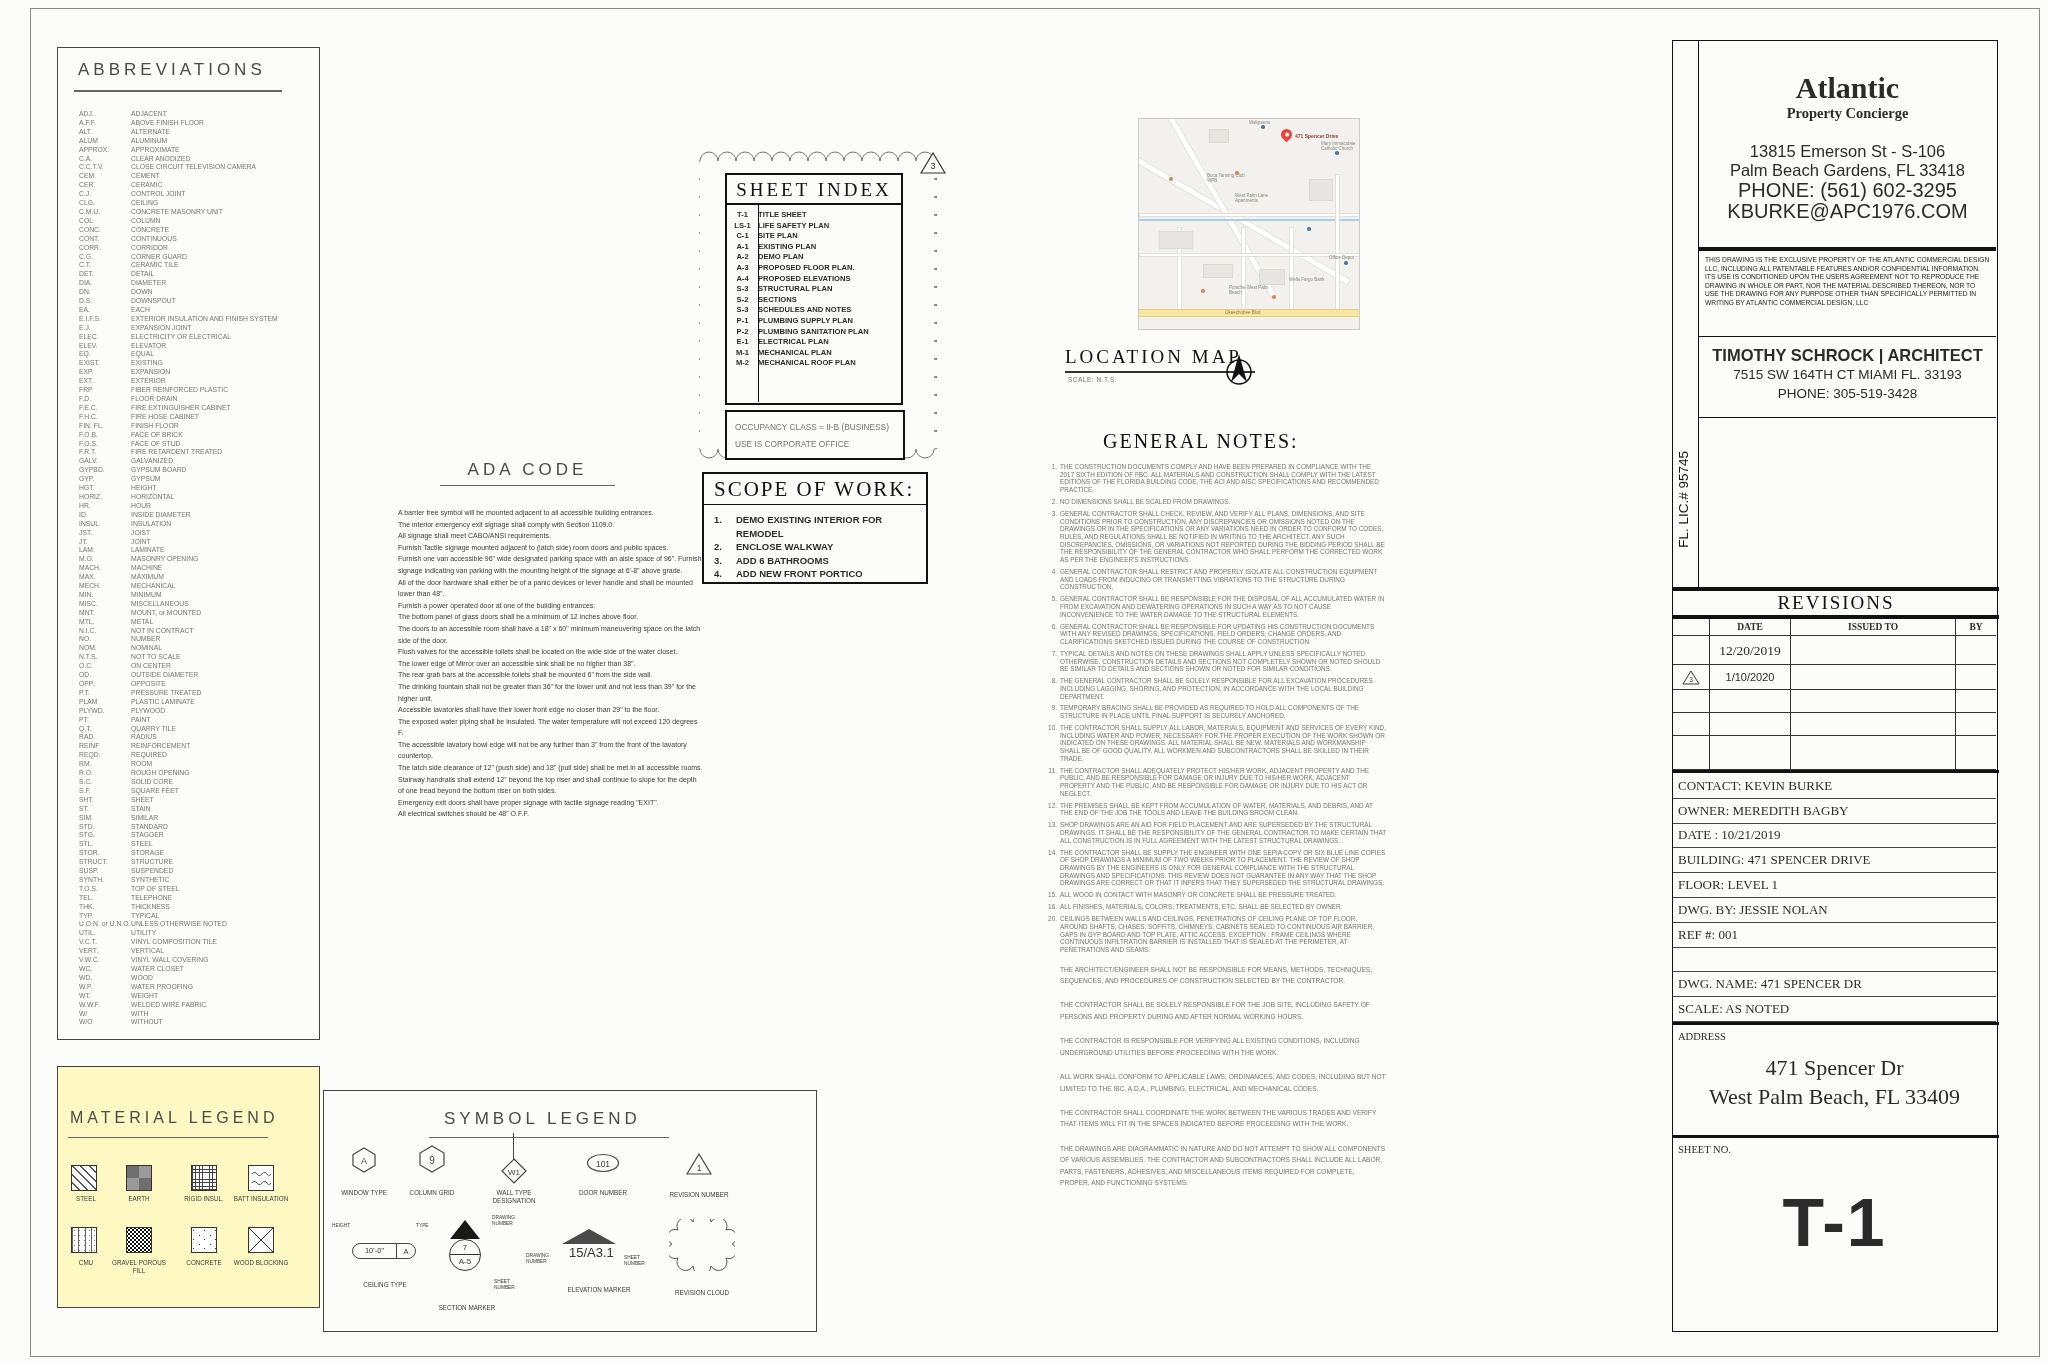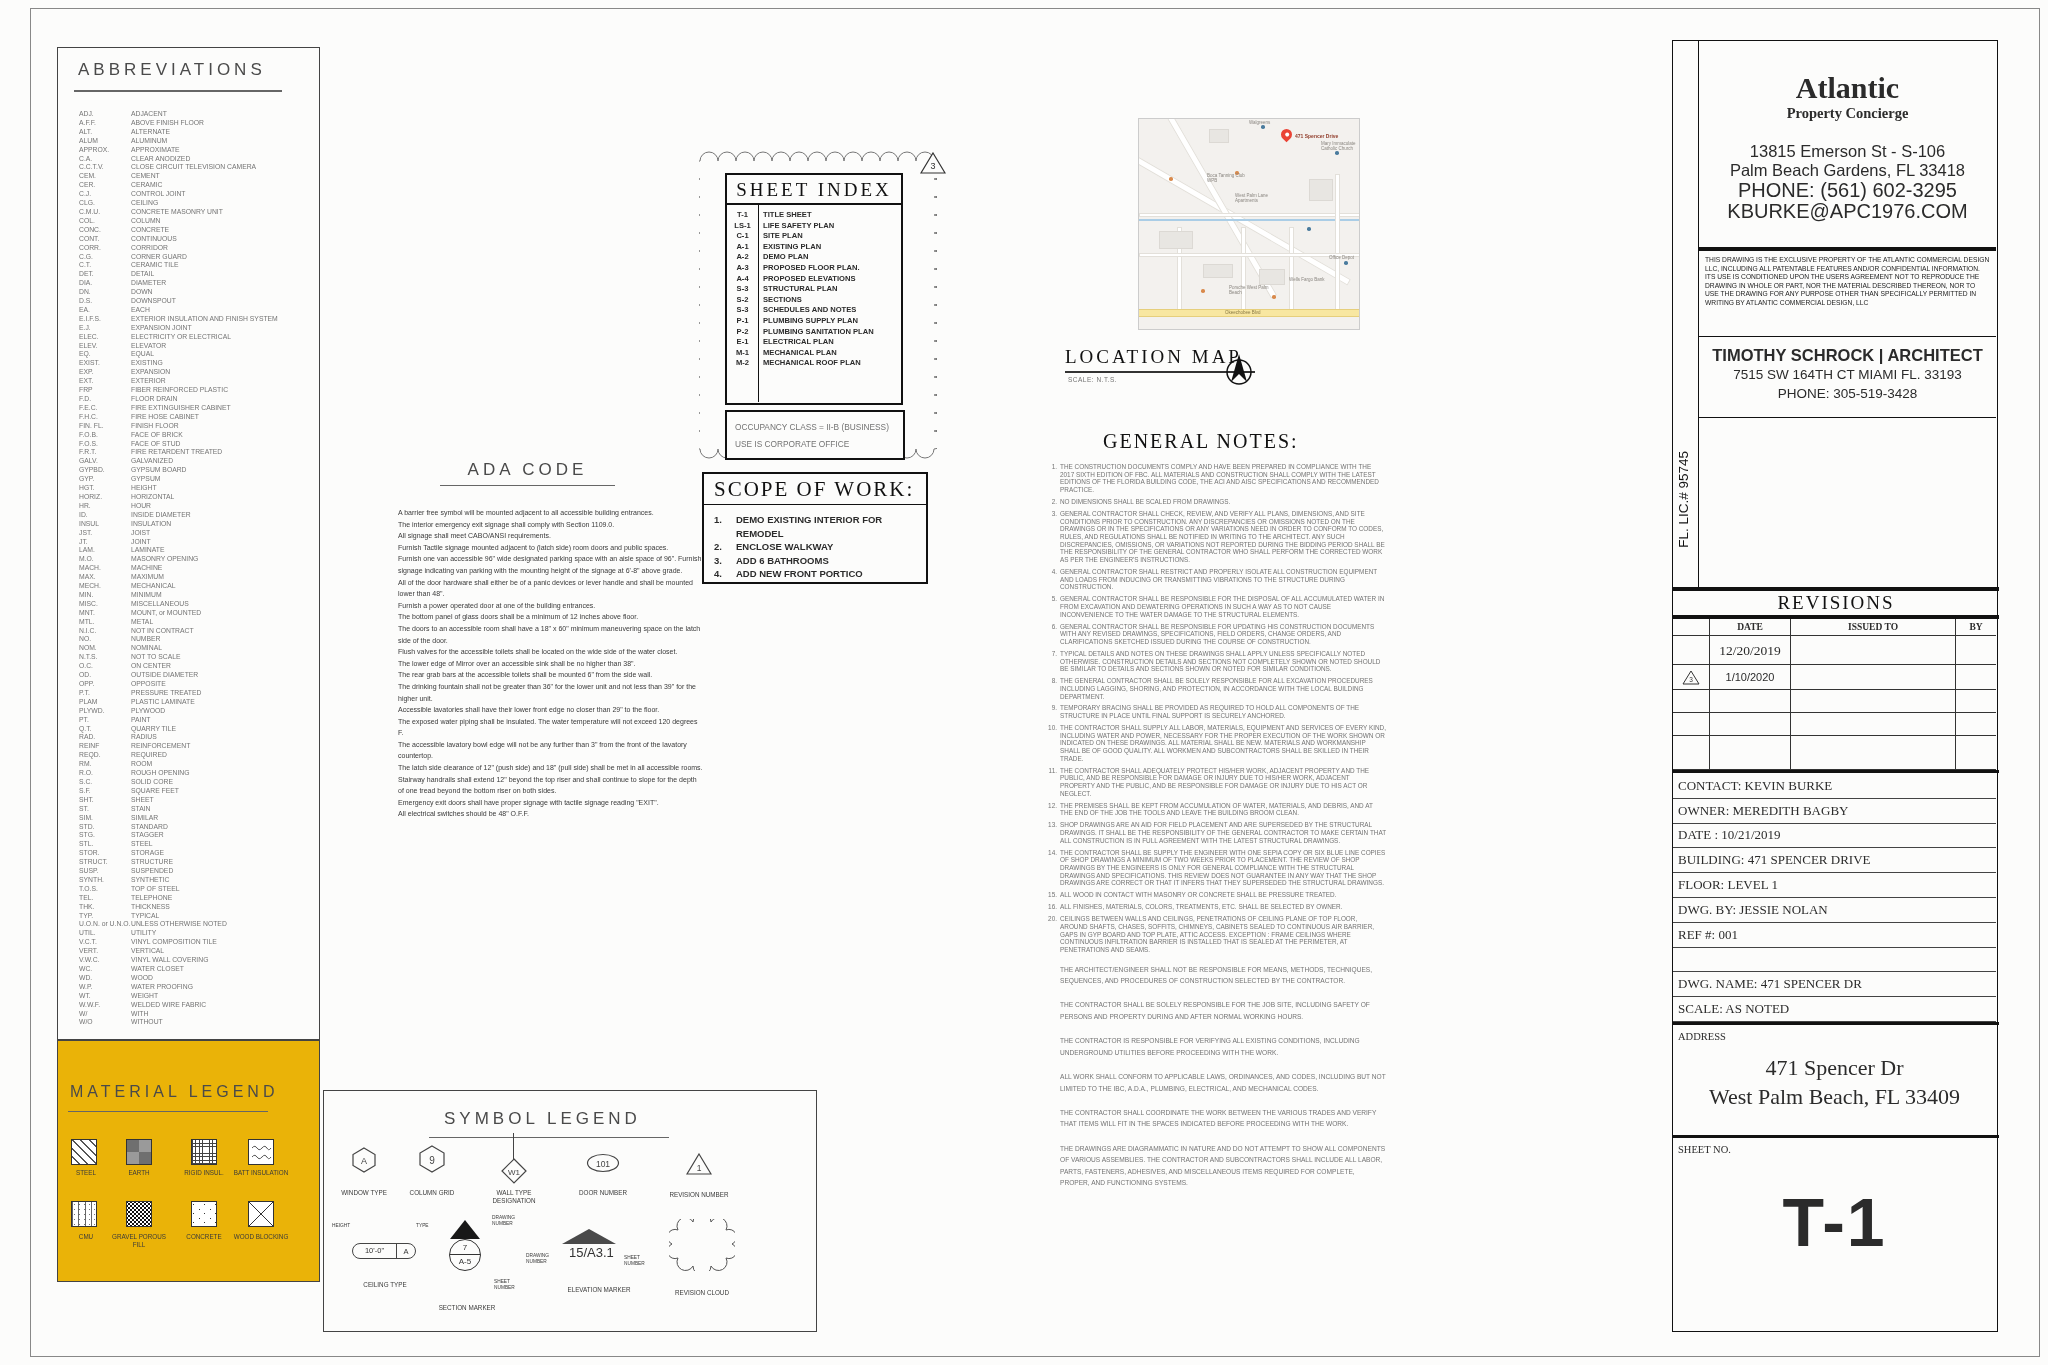--- a/index.html
+++ b/index.html
@@ -28,21 +28,21 @@
   
   .cloud-svg { position:absolute; left:699px; top:151px; }
   .rev-tri-big { position:absolute; left:920px; top:152px; }
 
   .sheetindex { position:absolute; left:725px; top:173px; width:178px; height:232px; border:2px solid #111; background:#fcfcfb; }
   .si-title { height:30px; border-bottom:2px solid #111; text-align:center; font-size:19px; letter-spacing:3px; line-height:30px; }
   .si-rows { position:relative; height:197px; padding-top:5px; }
   .si-vline { position:absolute; left:31px; top:0; bottom:0; width:1px; background:#111; }
   .si-row { display:flex; font-size:7.6px; font-weight:bold; line-height:10.6px; }
   .si-no { width:31px; flex:none; text-align:center; }
-  .si-nm { padding-left:5px; }
+  .si-nm { }
 
   .occ-box { position:absolute; left:725px; top:410px; width:180px; height:50px; border:2px solid #111; background:#fcfcfb; padding:7px 8px; }
   .occ-box div { font-size:8.3px; line-height:17px; white-space:nowrap; }
 
   .scope-box { position:absolute; left:702px; top:472px; width:226px; height:112px; border:2.5px solid #111; background:#fcfcfb; }
   .scope-title { font-size:21px; letter-spacing:2px; padding:3px 10px 2px; border-bottom:1.5px solid #111; }
   .scope-items { padding:8px 10px; }
   .sc-row { display:flex; font-size:9.5px; font-weight:bold; line-height:13.5px; }
   .sc-no { width:22px; flex:none; }
 
@@ -69,21 +69,21 @@
   
   .gn-title { position:absolute; left:1103px; top:430px; font-size:20px; letter-spacing:2px; }
   .gn-list { position:absolute; left:1042px; top:463px; width:344px; }
   .gn-item { display:flex; margin-bottom:4.2px; }
   .gn-no { width:15px; flex:none; text-align:right; margin-right:3px; font-size:6.4px; line-height:7.7px; }
   .gn-tx { font-size:6.4px; line-height:7.7px; }
   .gn-paras { margin-top:10px; padding-left:18px; }
   .gn-p { font-size:6.6px; line-height:11.4px; margin-bottom:13px; }
 
   
-  .mat-box { position:absolute; left:57px; top:1040px; width:263px; height:242px; border:1.5px solid #444; background:#eab308; }
+  .mat-box { position:absolute; left:57px; top:1066px; width:263px; height:242px; border:1.5px solid #444; background:#fef9c3; }
   .mat-title { position:absolute; left:12px; top:42px; font-size:16px; }
   .mat-rule { position:absolute; left:10px; top:70px; width:200px; height:1.2px; background:#666; }
   .sw { position:absolute; width:26px; height:26px; border:1px solid #333; background:#fff; }
   .sw-lbl { position:absolute; width:56px; text-align:center; font-size:6.3px; line-height:7.5px; color:#3a3a3a; }
   .p-steel { background-image:repeating-linear-gradient(45deg,transparent 0 4.5px,#555 4.5px 6px); }
   .p-earth { background:conic-gradient(#9a9a9a 0 25%, #6f6f6f 0 50%, #9a9a9a 0 75%, #6f6f6f 0 100%); }
   .p-rigid { background-image:repeating-linear-gradient(0deg,#444 0 0.8px,transparent 0.8px 3.4px),repeating-linear-gradient(90deg,#444 0 0.8px,transparent 0.8px 3.4px); }
   .p-cmu { background-image:radial-gradient(#777 0.6px,transparent 0.8px),repeating-linear-gradient(90deg,#666 0 1px,transparent 1px 6.5px); background-size:5px 5px,auto; }
   .p-gravel { background-image:radial-gradient(#111 1.1px,transparent 1.3px),radial-gradient(#111 1.1px,transparent 1.3px); background-size:4px 4px; background-position:0 0,2px 2px; }
   .p-conc { background-image:radial-gradient(#333 0.8px,transparent 1px),radial-gradient(#333 0.8px,transparent 1px); background-size:11px 9px; background-position:2px 3px,7px 7px; }

